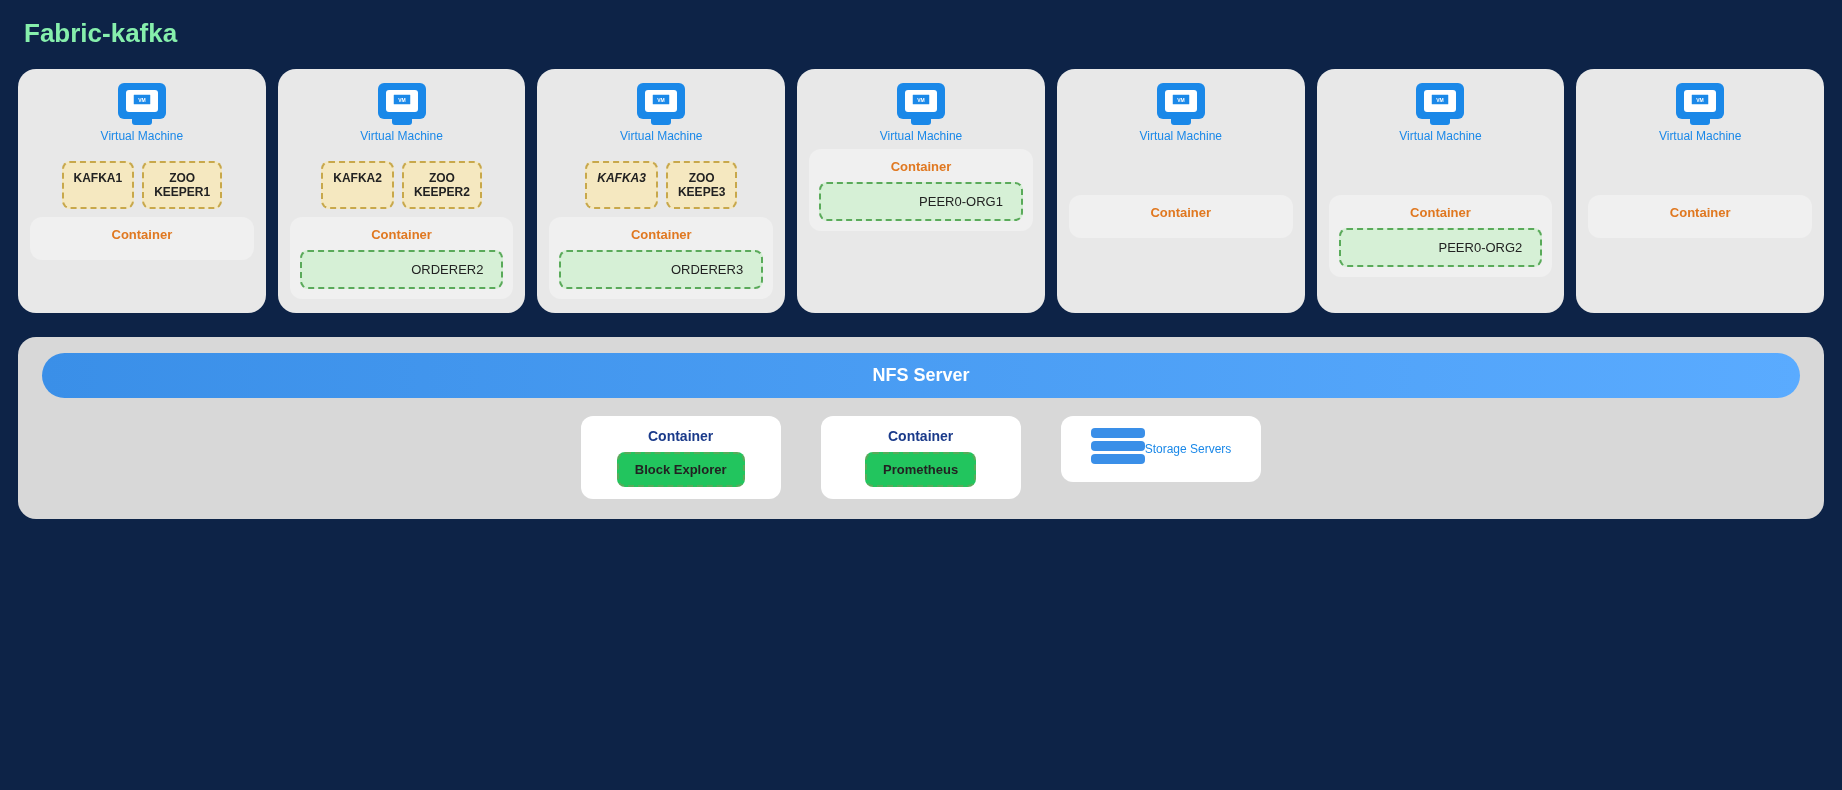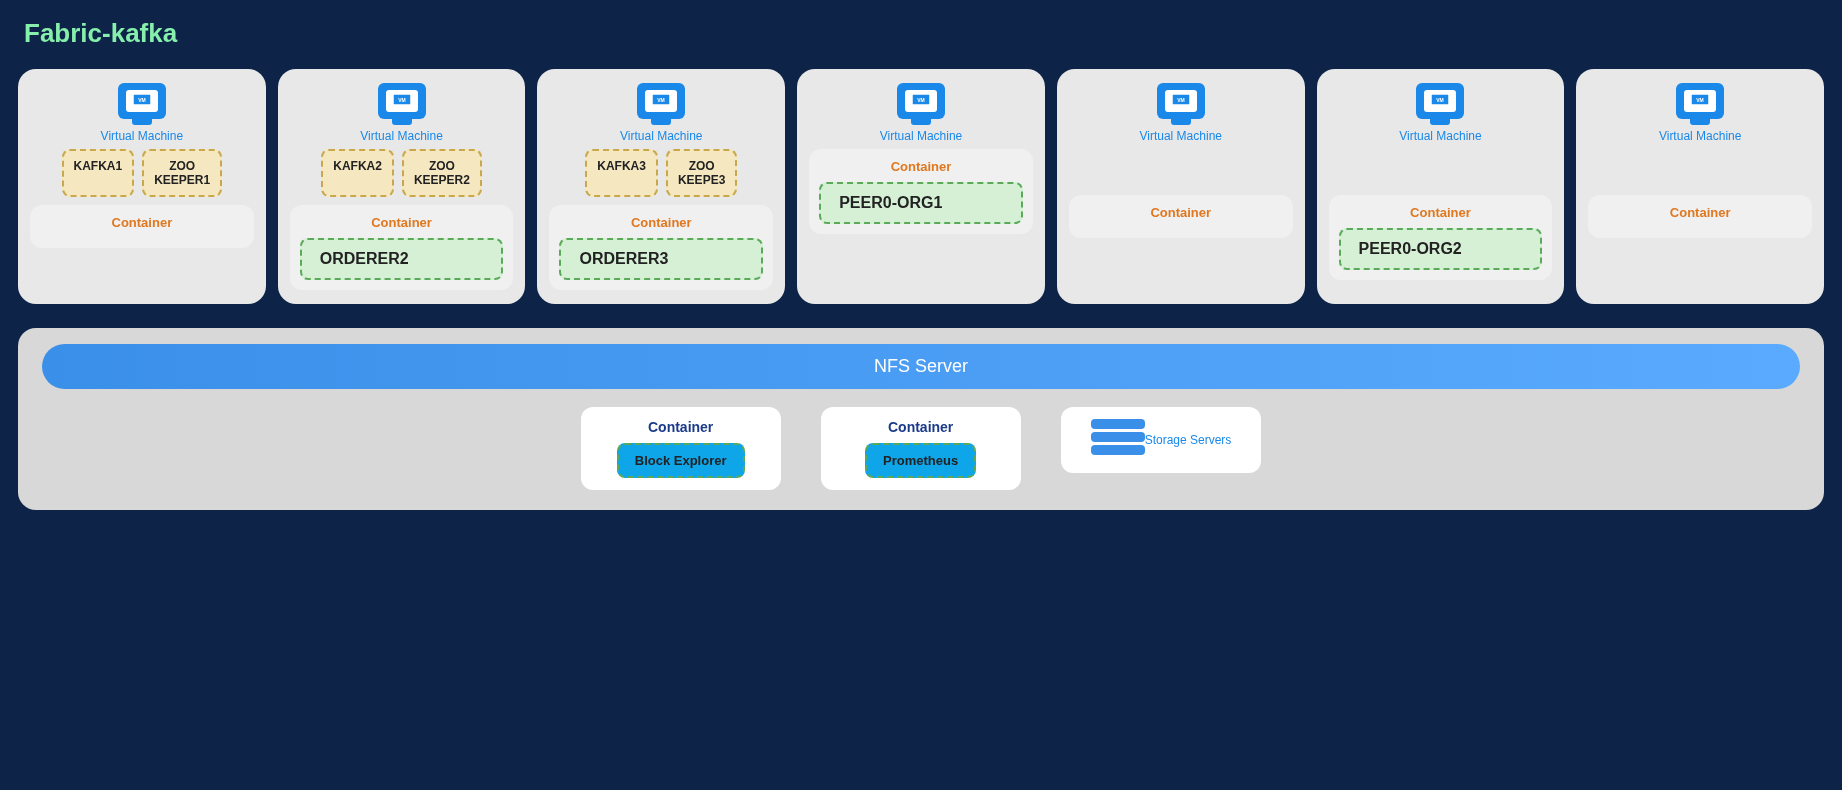--- a/index.html
+++ b/index.html
@@ -88,20 +88,21 @@
     .kafka-box {
       background: #f5e8c0;
       border: 2px dashed #c8a84b;
       border-radius: 8px;
       padding: 8px 10px;
       font-size: 12px;
       font-weight: bold;
       color: #222;
       text-align: center;
       min-width: 60px;
+      margin-top: 12px;
     }
     .container-section {
       background: #f0f0f0;
       border-radius: 12px;
       padding: 10px;
       width: 100%;
       display: flex;
       flex-direction: column;
       align-items: center;
     }
@@ -109,38 +110,38 @@
       color: #e07820;
       font-size: 13px;
       font-weight: bold;
       margin-bottom: 8px;
     }
     .orderer-box {
       background: #d6f0d6;
       border: 2px dashed #5aaa5a;
       border-radius: 8px;
       padding: 10px 18px;
-      font-size: 16px;
-      font-weight: bold;
+      font-size: 13px;
+      font-weight: normal;
       color: #222;
-      text-align: left;
+      text-align: right;
       width: 100%;
     }
     .bottom-section {
       margin: 14px 18px 0 18px;
       background: #d8d8d8;
       border-radius: 18px;
       padding: 16px 24px 20px 24px;
     }
     .nfs-bar {
       background: linear-gradient(90deg, #3a8fe8, #5aabff);
       border-radius: 30px;
       color: white;
       font-size: 18px;
-      font-weight: normal;
+      font-weight: bold;
       text-align: center;
       padding: 12px 0;
       margin-bottom: 18px;
     }
     .bottom-containers {
       display: flex;
       flex-direction: row;
       gap: 40px;
       justify-content: center;
       align-items: flex-start;
@@ -154,21 +155,21 @@
       align-items: center;
       min-width: 200px;
     }
     .bottom-container-label {
       color: #1a3a8a;
       font-size: 14px;
       font-weight: bold;
       margin-bottom: 8px;
     }
     .bottom-inner-box {
-      background: #0ea5e9;
+      background: #22c55e;
       border: 2px dashed #5aaa5a;
       border-radius: 8px;
       padding: 8px 16px;
       font-size: 13px;
       font-weight: bold;
       color: #222;
       text-align: center;
     }
     .storage-card {
       display: flex;
@@ -256,21 +257,21 @@
             <svg width="18" height="14" viewBox="0 0 18 14">
               <rect x="0" y="0" width="18" height="11" rx="1" fill="#1a88e8" stroke="white" stroke-width="1.5"></rect>
               <rect x="5" y="11" width="8" height="3" fill="white"></rect>
               <text x="9" y="8" text-anchor="middle" font-size="5" font-weight="bold" fill="white">VM</text>
             </svg>
           </div>
         </div>
         <div class="vm-label">Virtual Machine</div>
       </div>
       <div class="containers-row">
-        <div class="kafka-box" style="white-space: pre-line;">KAFKA3</div>
+        <div class="kafka-box" style="white-space: pre-line; font-style: italic;">KAFKA3</div>
         <div class="kafka-box" style="white-space: pre-line;">ZOO
 KEEPE3</div>
       </div>
       <div class="container-section">
         <div class="container-label">Container</div>
         <div class="orderer-box">ORDERER3</div>
       </div>
     </div>
     <div class="vm-card">
       <div class="vm-icon-wrapper">

